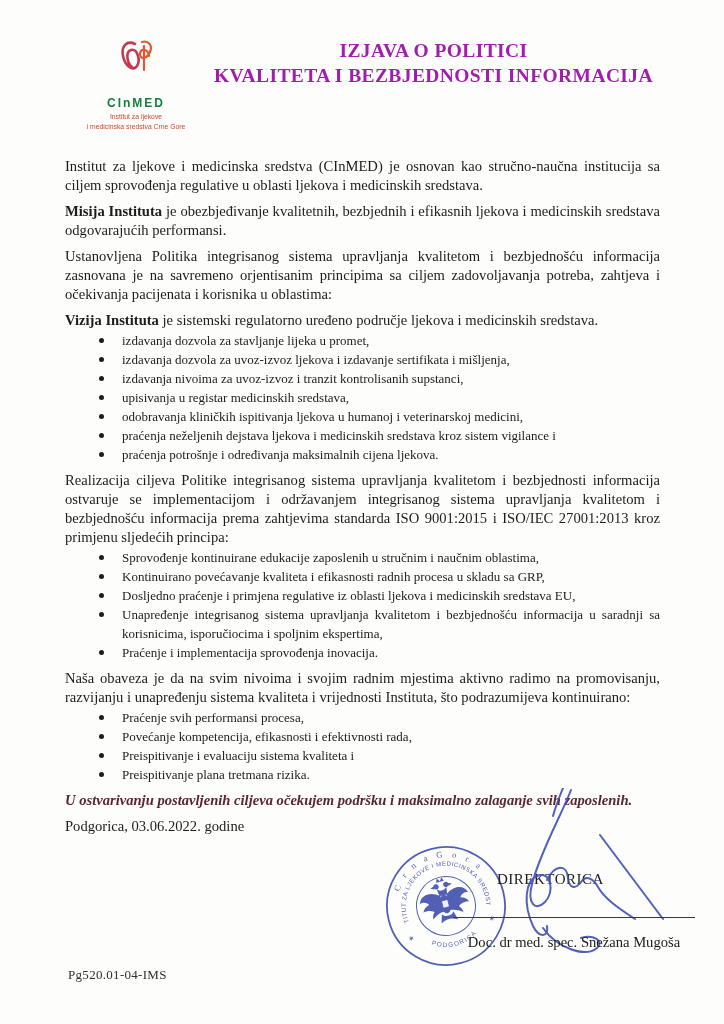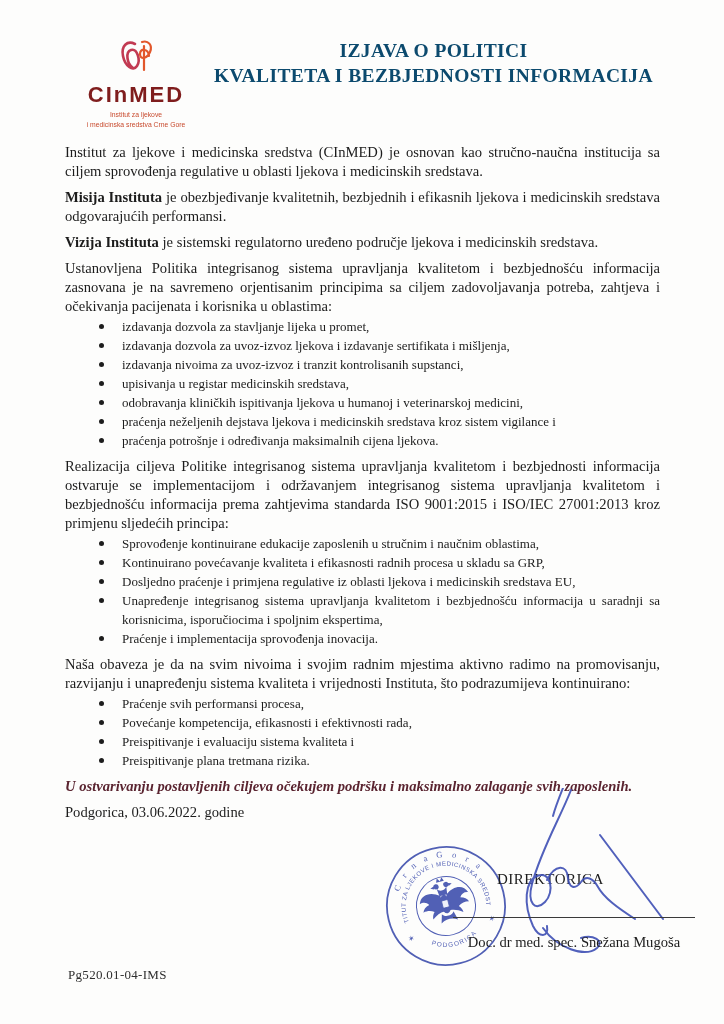--- a/index.html
+++ b/index.html
@@ -7,29 +7,29 @@
     position:relative; width:724px; height:1024px; margin:0 auto;
     background:#fdfdfc; overflow:hidden;
     font-family:"Liberation Serif","DejaVu Serif",serif; color:#1c1c1c;
   }
   .content { position:absolute; left:65px; top:30px; width:595px; }
 
   
   .header { display:flex; align-items:flex-start; }
   .logo { width:142px; display:flex; flex-direction:column; align-items:center; padding-top:6px; }
   .logo-brand { font-family:"Liberation Sans","DejaVu Sans",sans-serif; font-weight:bold;
-    font-size:22px; letter-spacing:2px; color:#7f1d1d; margin-top:2px; }
+    font-size:12px; letter-spacing:2px; color:#15803d; margin-top:16px; }
   .logo-sub { font-family:"Liberation Sans","DejaVu Sans",sans-serif; font-size:6.8px;
     color:#c84b2e; text-align:center; line-height:1.45; margin-top:2px; }
   .title-block { flex:1; text-align:center; padding-top:8px;
-    color:#0c4a6e; font-weight:bold; font-size:19.5px; line-height:25px; letter-spacing:.4px; }
+    color:#a21caf; font-weight:bold; font-size:19.5px; line-height:25px; letter-spacing:.4px; }
 
   
   .doc p { margin:7px 0 0; text-align:justify; font-size:14.6px; line-height:19px; }
-  .doc p.first { margin-top:13px; }
+  .doc p.first { margin-top:25px; }
   .doc ul { list-style:none; margin:1px 0 0; padding:0; }
   .doc li { position:relative; padding-left:57px; text-align:justify;
     font-size:13px; line-height:19px; }
   .doc li::before { content:""; position:absolute; left:34px; top:7px;
     width:5px; height:5px; border-radius:50%; background:#1d1d1d; }
   .statement { margin-top:13px; font-weight:bold; font-style:italic;
     color:#5a2430; font-size:14.8px; text-align:left !important; }
   .dateline { margin-top:23px; font-size:14.8px; text-align:left; }
 
   
@@ -67,23 +67,23 @@
         <div>IZJAVA O POLITICI</div>
         <div>KVALITETA I BEZBJEDNOSTI INFORMACIJA</div>
       </div>
     </div>
 
     <div class="doc">
       <p class="first">Institut za ljekove i medicinska sredstva (CInMED) je osnovan kao stručno-naučna institucija sa ciljem sprovođenja regulative u oblasti ljekova i medicinskih sredstava.</p>
 
       <p><b>Misija Instituta</b><span> je obezbjeđivanje kvalitetnih, bezbjednih i efikasnih ljekova i medicinskih sredstava odgovarajućih performansi.</span></p>
 
+      <p>Ustanovljena Politika integrisanog sistema upravljanja kvalitetom i bezbjednošću informacija zasnovana je na savremeno orjentisanim principima sa ciljem zadovoljavanja potreba, zahtjeva i očekivanja pacijenata i korisnika u oblastima:</p>
+
       <p><b>Vizija Instituta</b><span> je sistemski regulatorno uređeno područje ljekova i medicinskih sredstava.</span></p>
-
-      <p>Ustanovljena Politika integrisanog sistema upravljanja kvalitetom i bezbjednošću informacija zasnovana je na savremeno orjentisanim principima sa ciljem zadovoljavanja potreba, zahtjeva i očekivanja pacijenata i korisnika u oblastima:</p>
 
       <ul>
         <li>izdavanja dozvola za stavljanje lijeka u promet,</li>
         <li>izdavanja dozvola za uvoz-izvoz ljekova i izdavanje sertifikata i mišljenja,</li>
         <li>izdavanja nivoima za uvoz-izvoz i tranzit kontrolisanih supstanci,</li>
         <li>upisivanja u registar medicinskih sredstava,</li>
         <li>odobravanja kliničkih ispitivanja ljekova u humanoj i veterinarskoj medicini,</li>
         <li>praćenja neželjenih dejstava ljekova i medicinskih sredstava kroz sistem vigilance i</li>
         <li>praćenja potrošnje i određivanja maksimalnih cijena ljekova.</li>
       </ul>

